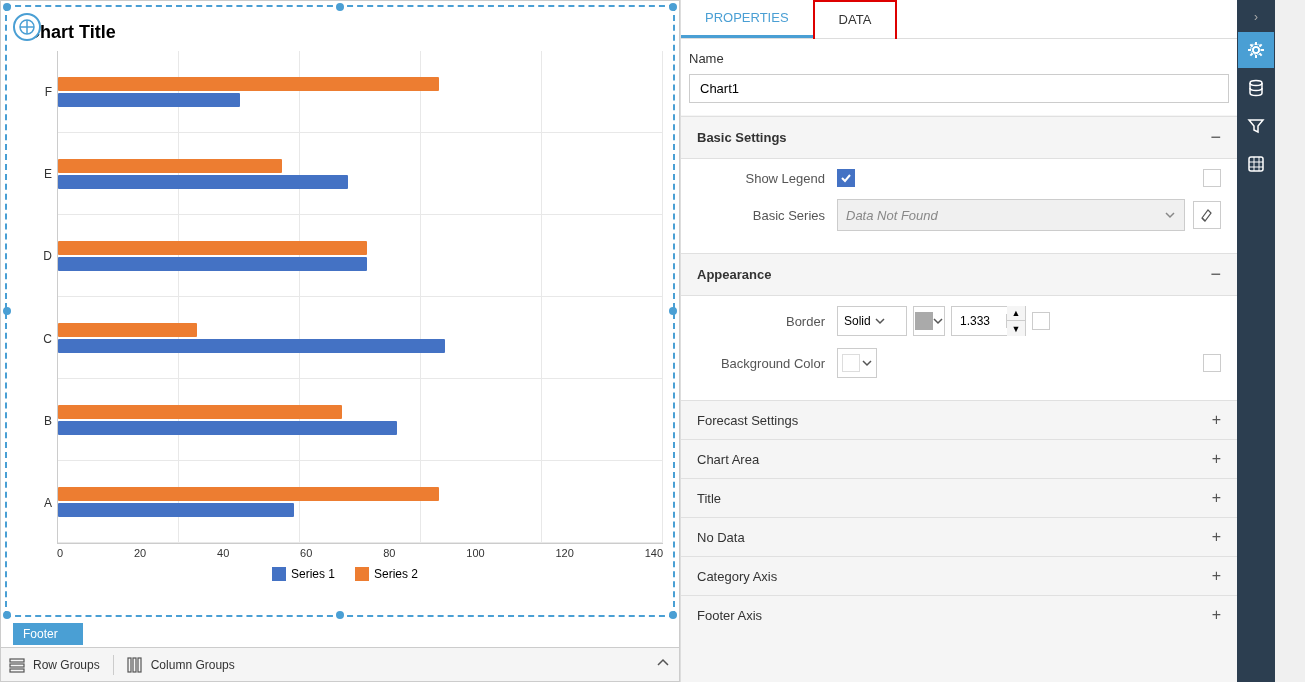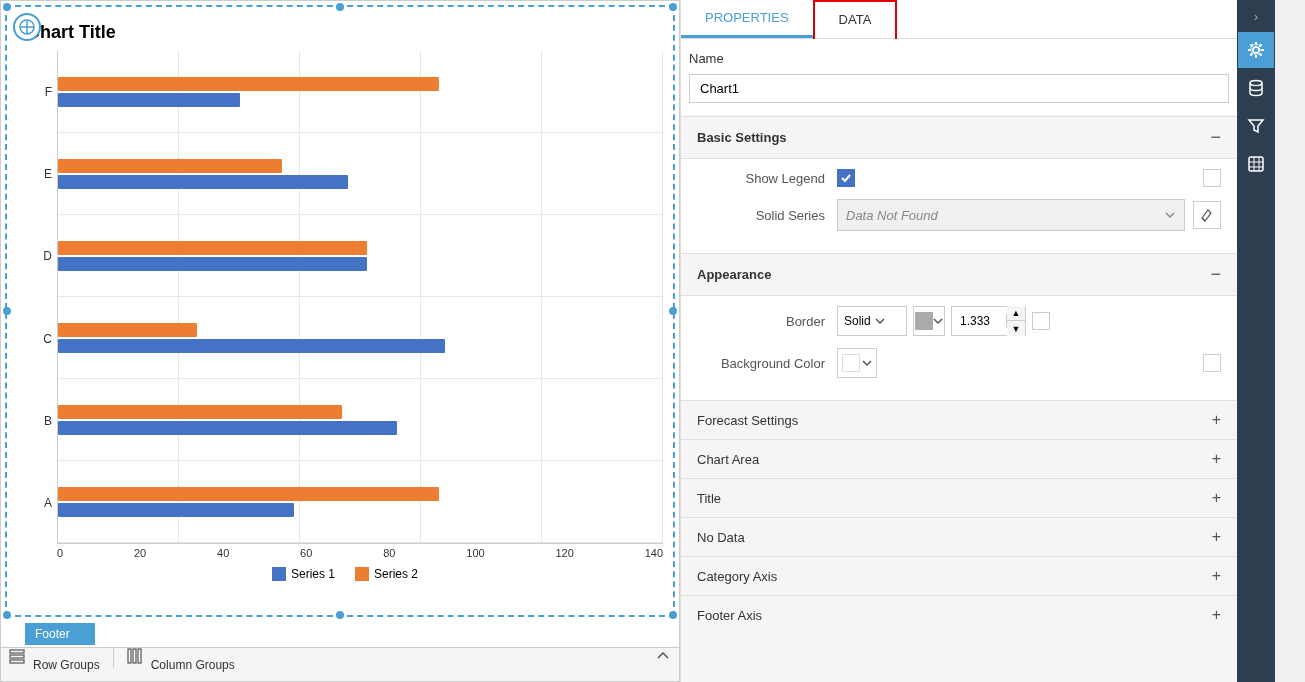--- a/index.html
+++ b/index.html
@@ -148,29 +148,30 @@
     .legend-color {
       width: 14px;
       height: 14px;
     }
 
     .footer-bar {
       background: #4a9fd4;
       color: #fff;
       padding: 4px 10px;
       font-size: 12px;
-      margin: 0 16px;
+      margin: 0 4px;
       width: 70px;
     }
 
     .bottom-toolbar {
       background: #f5f5f5;
       border-top: 1px solid #ccc;
       height: 34px;
       display: flex;
+      align-items: center;
       padding: 0 8px;
       gap: 8px;
     }
 
     .bottom-toolbar-item {
       display: flex;
       align-items: center;
       gap: 5px;
       font-size: 12px;
       color: #333;
@@ -628,21 +629,21 @@
             <svg width="12" height="12" viewBox="0 0 12 12">
               <polyline points="2,6 5,9 10,3" fill="none" stroke="white" stroke-width="2"></polyline>
             </svg>
           </div>
           <div style="flex:1"></div>
           <div class="checkbox-empty"></div>
         </div>
       </div>
 
       <div class="row-prop">
-        <div class="row-prop-label">Solid Series</div>
+        <div class="row-prop-label">Basic Series</div>
         <div class="row-prop-control">
           <div class="select-dropdown">
             <span class="select-dropdown-text">Data Not Found</span>
             <svg width="12" height="12" viewBox="0 0 12 12">
               <polyline points="2,4 6,8 10,4" fill="none" stroke="#888" stroke-width="1.5"></polyline>
             </svg>
           </div>
           <div class="edit-icon-btn">
             <svg width="14" height="14" viewBox="0 0 14 14">
               <path d="M2 10 L8 2 L11 5 L5 13 Z" fill="none" stroke="#555" stroke-width="1.2"></path>

